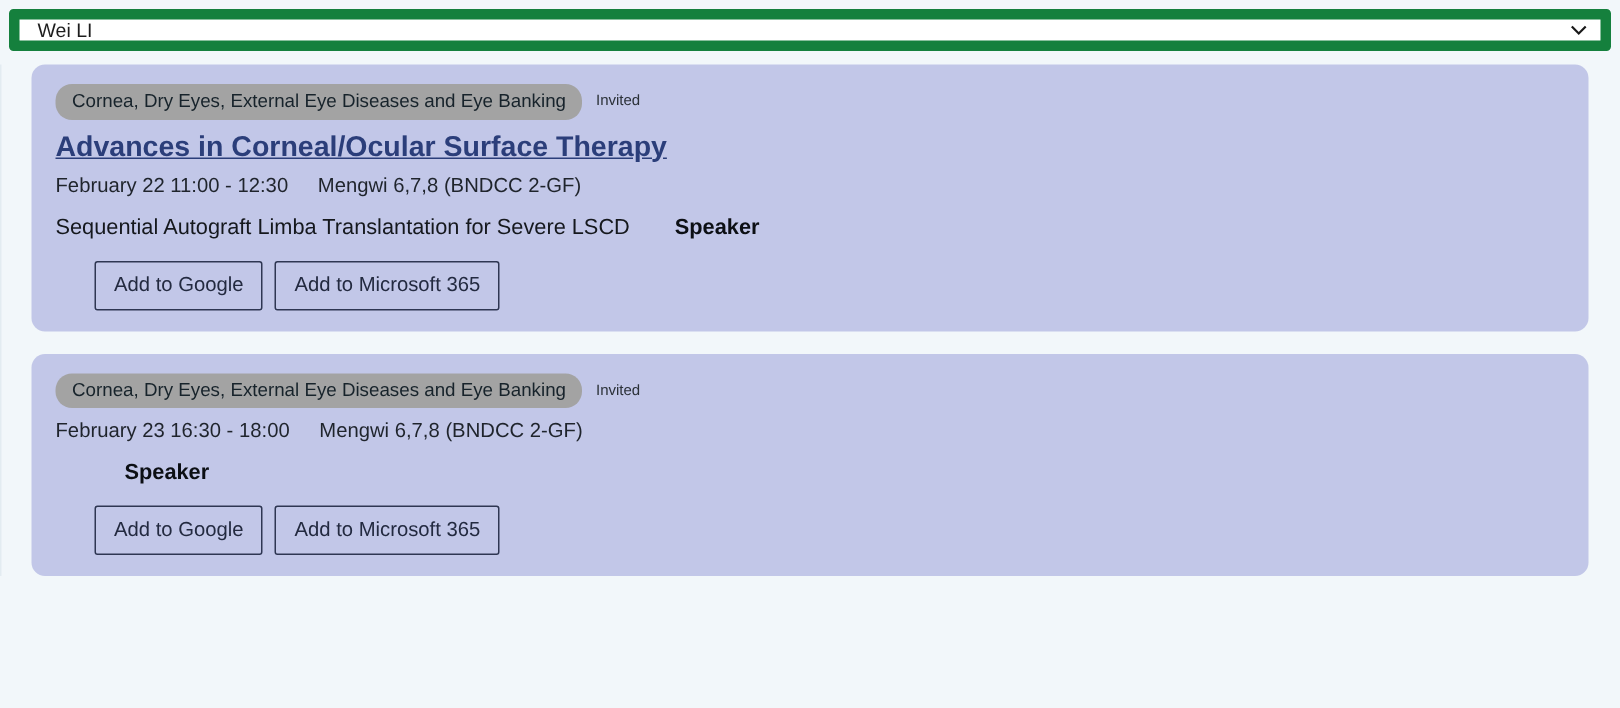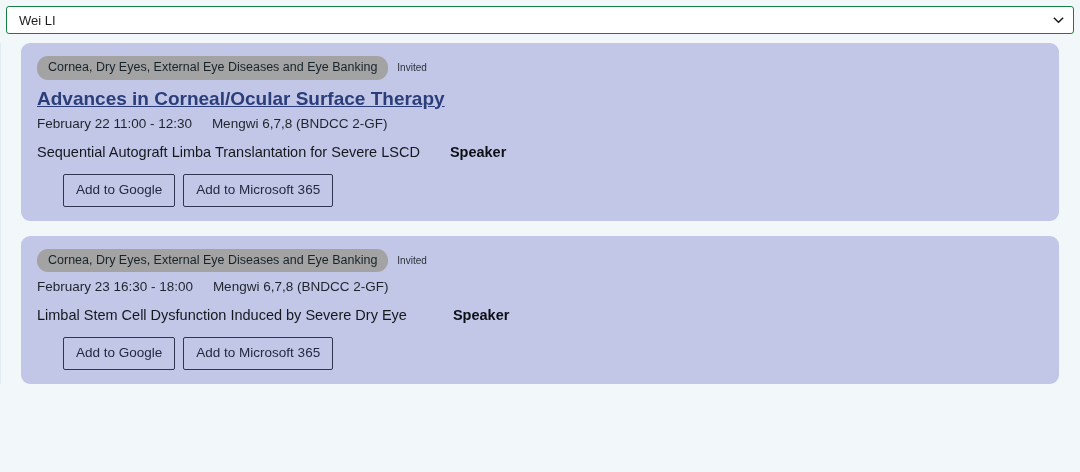--- a/index.html
+++ b/index.html
@@ -13,21 +13,21 @@
     font-family: "Liberation Sans", sans-serif;
     overflow: hidden;
   }
 
   
   .select-wrap {
     position: relative;
     margin: 6px 6px 0 6px;
     height: 28px;
     background: #ffffff;
-    border: 1px solid #15803d;
+    border: 7px solid #15803d;
     border-radius: 3px;
     box-sizing: border-box;
   }
   .select-value {
     position: absolute;
     left: 12px;
     top: 50%;
     transform: translateY(-50%);
     font-size: 13px;
     color: #1d1d1d;
@@ -179,21 +179,20 @@
   <div class="card">
     <div class="badge-row">
       <span class="badge">Cornea, Dry Eyes, External Eye Diseases and Eye Banking</span>
       <span class="badge-note">Invited</span>
     </div>
     <div class="meta-row">
       <span>February 23 16:30 - 18:00</span>
       <span class="meta-venue">Mengwi 6,7,8 (BNDCC 2-GF)</span>
     </div>
     <div class="talk-row">
-      <span class="talk-title">Limbal Stem Cell Dysfunction Induced by Severe Dry Eye</span>
       <span class="talk-role" style="margin-left:46px">Speaker</span>
     </div>
     <div class="btn-row">
       <button class="btn">Add to Google</button>
       <button class="btn">Add to Microsoft 365</button>
     </div>
   </div>
 
 </div>
 

